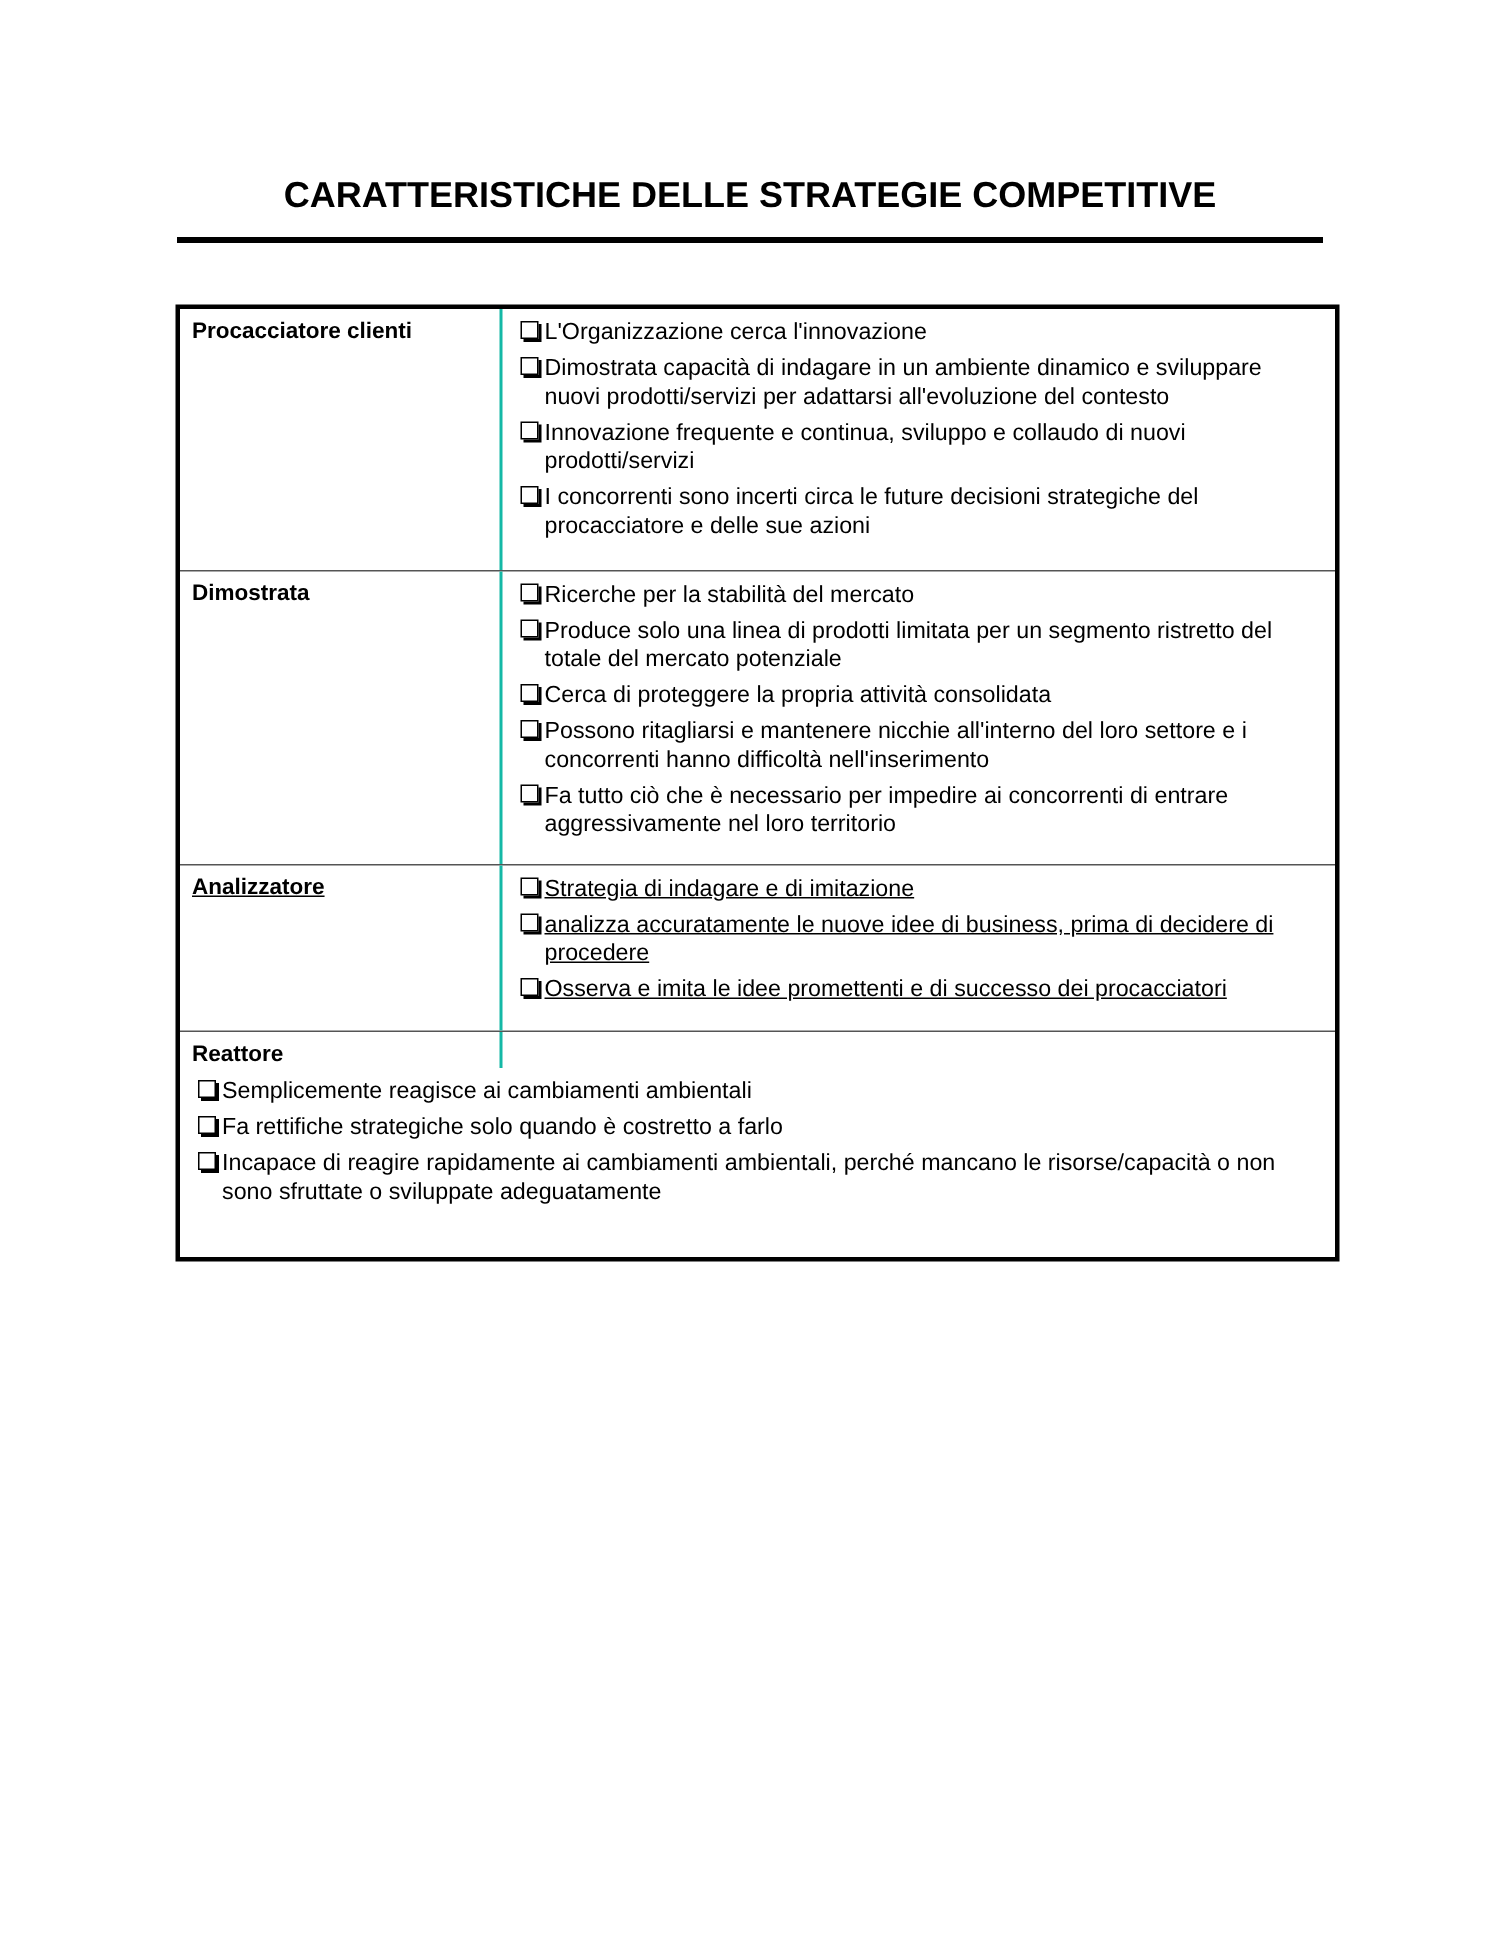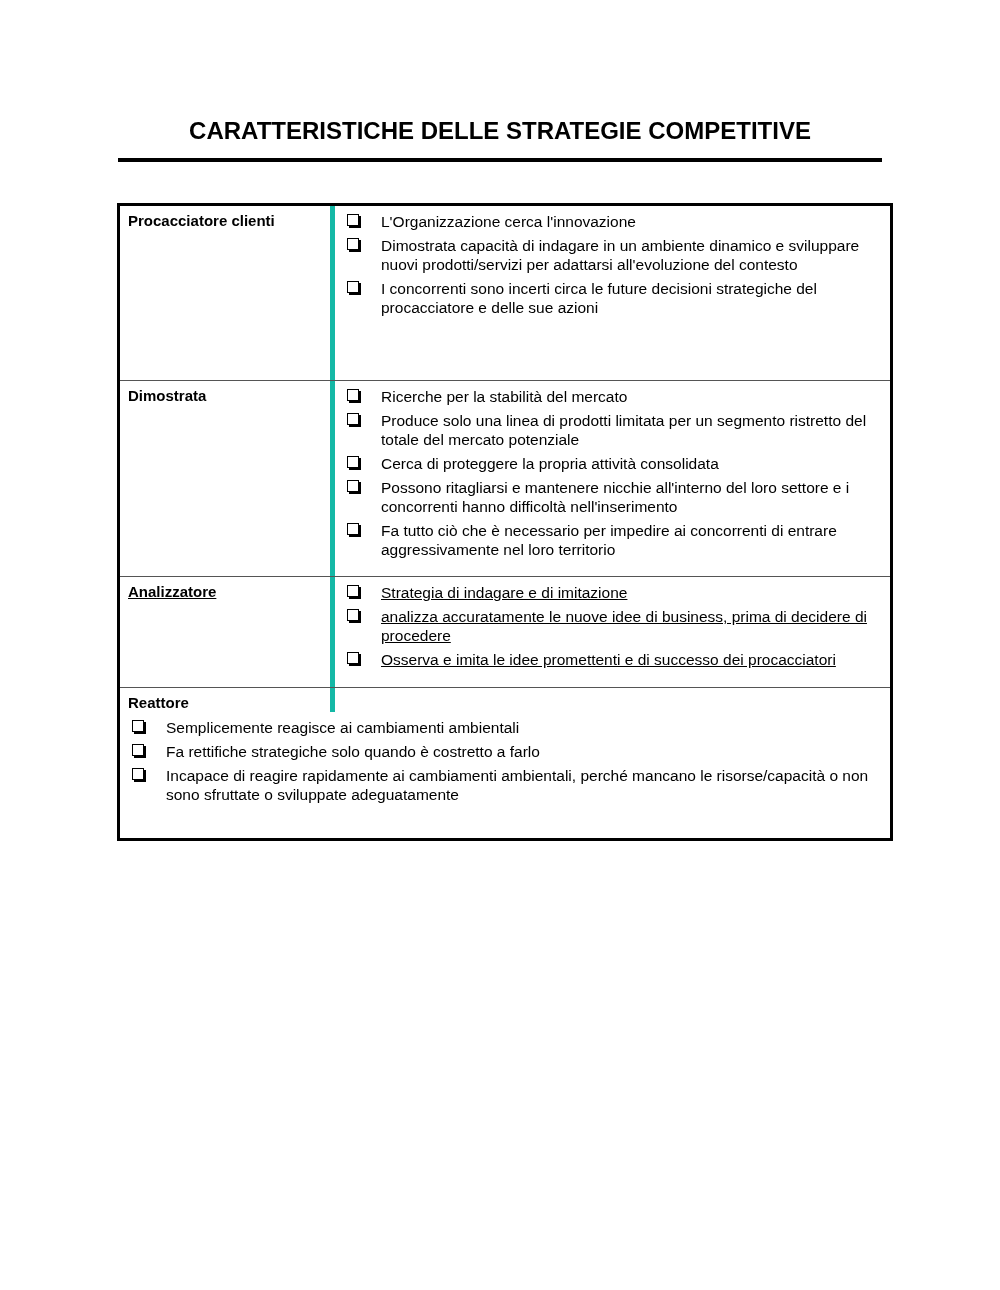--- a/index.html
+++ b/index.html
@@ -11,48 +11,52 @@
   .title-rule {
     position: absolute; left: 118px; top: 158px; width: 764px; height: 4px; background: #000;
   }
   .table {
     position: absolute; left: 117px; top: 203px; width: 776px;
     border: 3px solid #000; box-sizing: border-box;
   }
   .row { display: flex; border-top: 1px solid #555; }
   .row:first-child { border-top: none; }
   .cat {
-    width: 215px; flex: none; border-right: 5px solid #14b8a6; box-sizing: border-box;
+    width: 215px; flex: none; border-right: 2px solid #14b8a6; box-sizing: border-box;
     padding: 5px 15px 0 8px; font-weight: bold; font-size: 15px; line-height: 19px;
   }
   .items { flex: 1; padding: 6px 10px 0 10px; box-sizing: border-box; }
   .item { display: flex; align-items: flex-start; font-size: 15.5px; line-height: 19px; margin-bottom: 5px; }
   .cb {
     flex: none; width: 12px; height: 12px; border: 1.5px solid #000; margin: 2px 0 0 2px;
     box-shadow: 2px 2px 0 #000; box-sizing: border-box; background: #fff;
   }
-  .txt { margin-left: 22px; }
+  .txt { margin-left: 4px; }
 </style>
 </head>
 <body>
 
 <div class="title">CARATTERISTICHE DELLE STRATEGIE COMPETITIVE</div>
 <div class="title-rule"></div>
 
 <div class="table" id="tbl">
     <div class="row" style="height: 174px;">
       <div class="cat">Procacciatore clienti</div>
       <div class="items">
         <div class="item">
           <span class="cb"></span>
           <span class="txt">L'Organizzazione cerca l'innovazione</span>
         </div>
         <div class="item">
           <span class="cb"></span>
           <span class="txt">Dimostrata capacità di indagare in un ambiente dinamico e sviluppare nuovi prodotti/servizi per adattarsi all'evoluzione del contesto</span>
+        </div>
+        <div class="item">
+          <span class="cb"></span>
+          <span class="txt">Innovazione frequente e continua, sviluppo e collaudo di nuovi prodotti/servizi</span>
         </div>
         <div class="item">
           <span class="cb"></span>
           <span class="txt">I concorrenti sono incerti circa le future decisioni strategiche del procacciatore e delle sue azioni</span>
         </div>
       </div>
     </div>
     <div class="row" style="height: 195px;">
       <div class="cat">Dimostrata</div>
       <div class="items">

